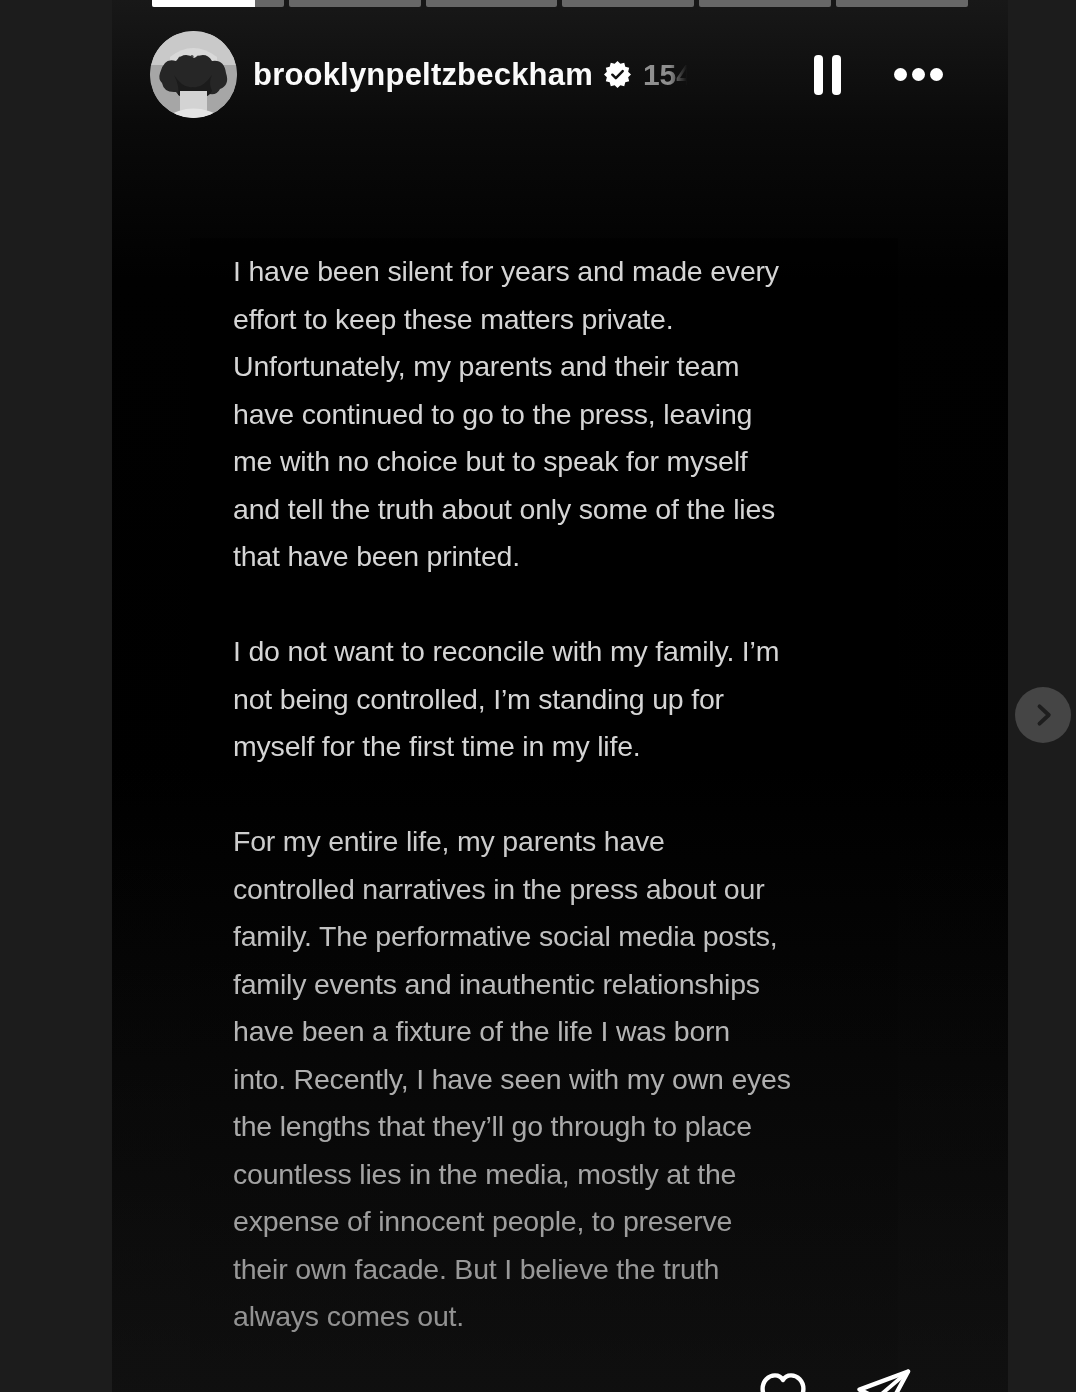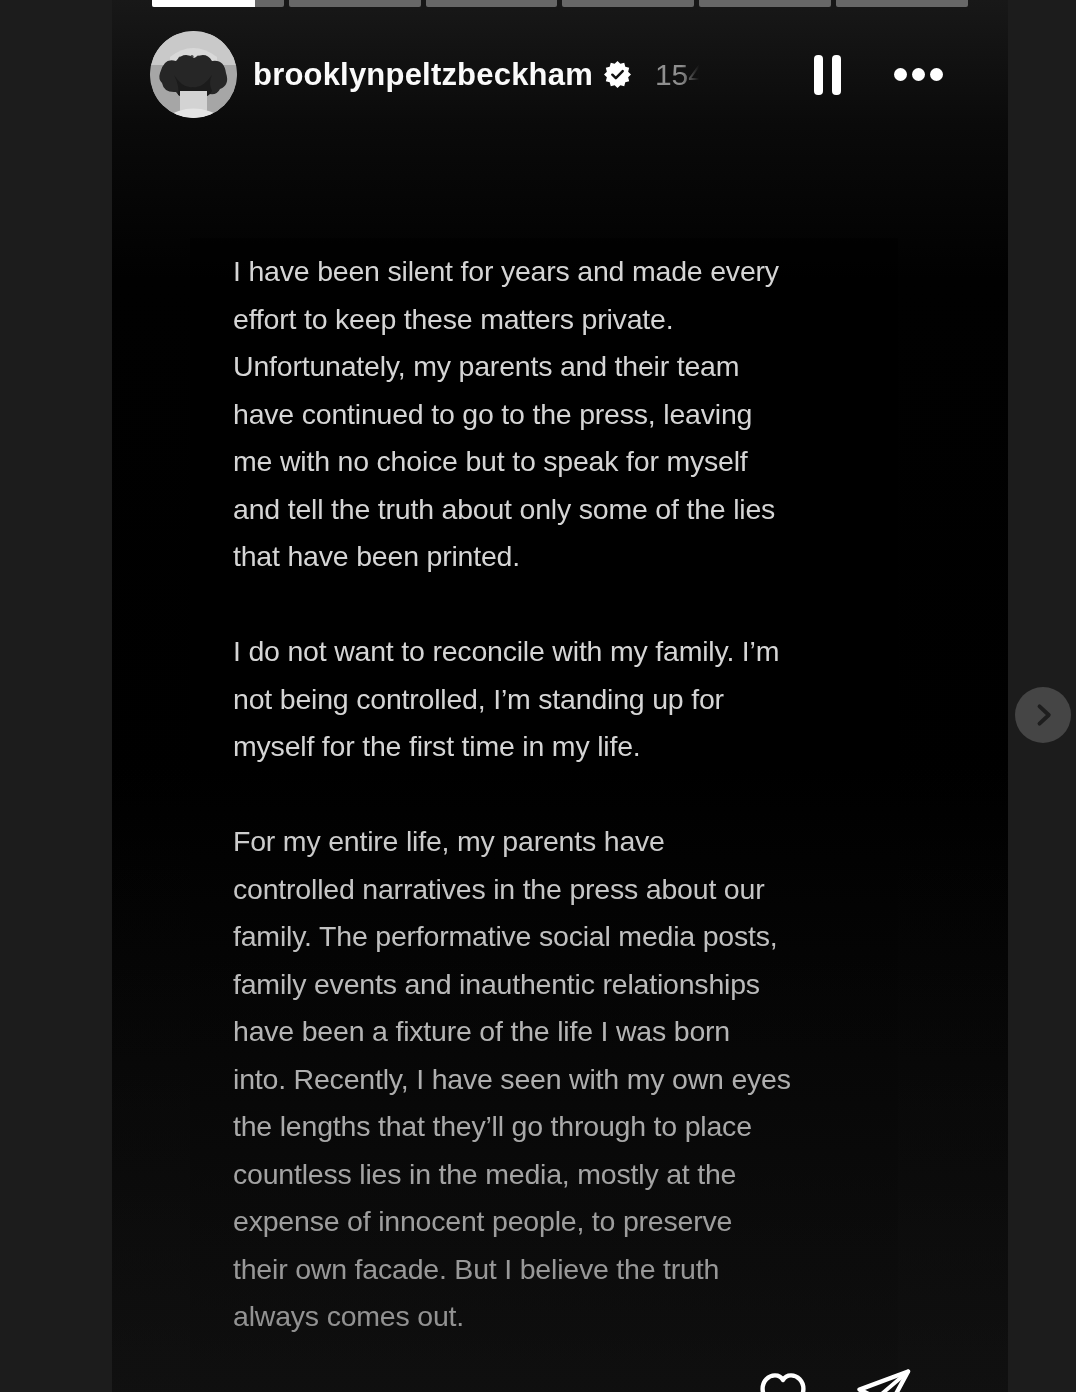--- a/index.html
+++ b/index.html
@@ -39,21 +39,21 @@
   .avatar{
     width:87px;height:87px;border-radius:50%;overflow:hidden;
     margin-left:38px;flex:0 0 auto;background:#9d9d9d;
   }
   .username{
     margin-left:16px;color:#fafafa;font-size:31px;font-weight:700;
     letter-spacing:.2px;white-space:nowrap;
   }
   .badge{margin-left:11px;flex:0 0 auto;display:block;}
   .timestamp{
-    margin-left:24px;color:#8f8f8f;font-size:30px;font-weight:400;
+    margin-left:12px;color:#8f8f8f;font-size:30px;font-weight:700;
     white-space:nowrap;overflow:hidden;width:48px;flex:0 0 auto;
     -webkit-mask-image:linear-gradient(90deg,#000 55%,transparent 92%);
     mask-image:linear-gradient(90deg,#000 55%,transparent 92%);
   }
   .pause-btn{
     margin-left:auto;display:flex;gap:9px;align-items:center;
     background:none;border:none;padding:0;cursor:pointer;height:40px;
   }
   .pause-bar{width:9px;height:40px;background:#fff;border-radius:4px;display:block;}
   .more-btn{

